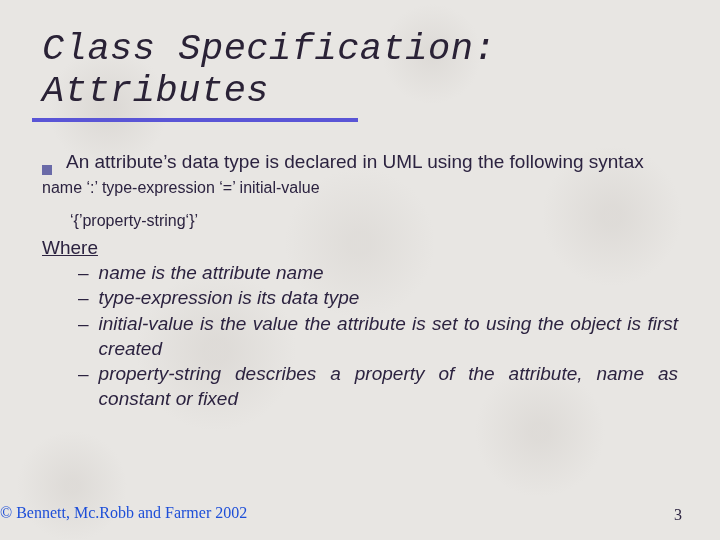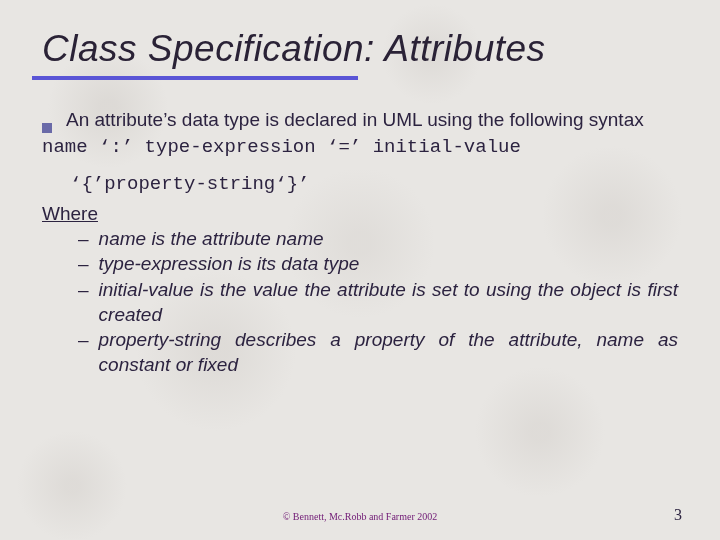--- a/index.html
+++ b/index.html
@@ -28,21 +28,21 @@
     padding: 28px 42px 0 42px;
     box-sizing: border-box;
     width: 100%;
     height: 100%;
   }
   .title {
     font-size: 37px;
     font-style: italic;
     font-weight: 400;
     color: #2a2236;
-    font-family: Liberation Sans, sans-serif;
+    font-family: Liberation Mono, monospace;
     margin: 0 0 6px 0;
     letter-spacing: 0.5px;
   }
   .rule {
     height: 4px;
     background: #5a55d6;
     margin-left: -10px;
     margin-right: 320px;
     margin-bottom: 28px;
   }
@@ -63,22 +63,22 @@
     width: 10px;
     height: 10px;
     background: #6a6aa8;
     margin-top: 7px;
     margin-right: 14px;
   }
   .row1-text {
     flex: 1;
   }
   .syntax {
-    font-family: Liberation Mono, monospace;
-    font-size: 19px;
+    font-family: Liberation Sans, sans-serif;
+    font-size: 16px;
     text-align: justify;
     text-align-last: left;
     margin: 2px 0 2px 0;
     line-height: 1.35;
   }
   .syntax .l2 {
     display: block;
     padding-left: 28px;
     margin-top: 12px;
   }
@@ -103,23 +103,23 @@
   }
   .where-text {
     flex: 1;
     font-style: italic;
   }
   .footer {
     position: absolute;
     bottom: 18px;
     left: 0;
     right: 0;
-    text-align: center;
-    font-size: 10px;
-    color: #701a75;
+    text-align: left;
+    font-size: 16px;
+    color: #1d4ed8;
     font-family: "Times New Roman", Times, serif;
   }
   .pagenum {
     position: absolute;
     right: 38px;
     bottom: 16px;
     font-size: 16px;
     color: #2c2340;
     font-family: "Times New Roman", Times, serif;
   }

